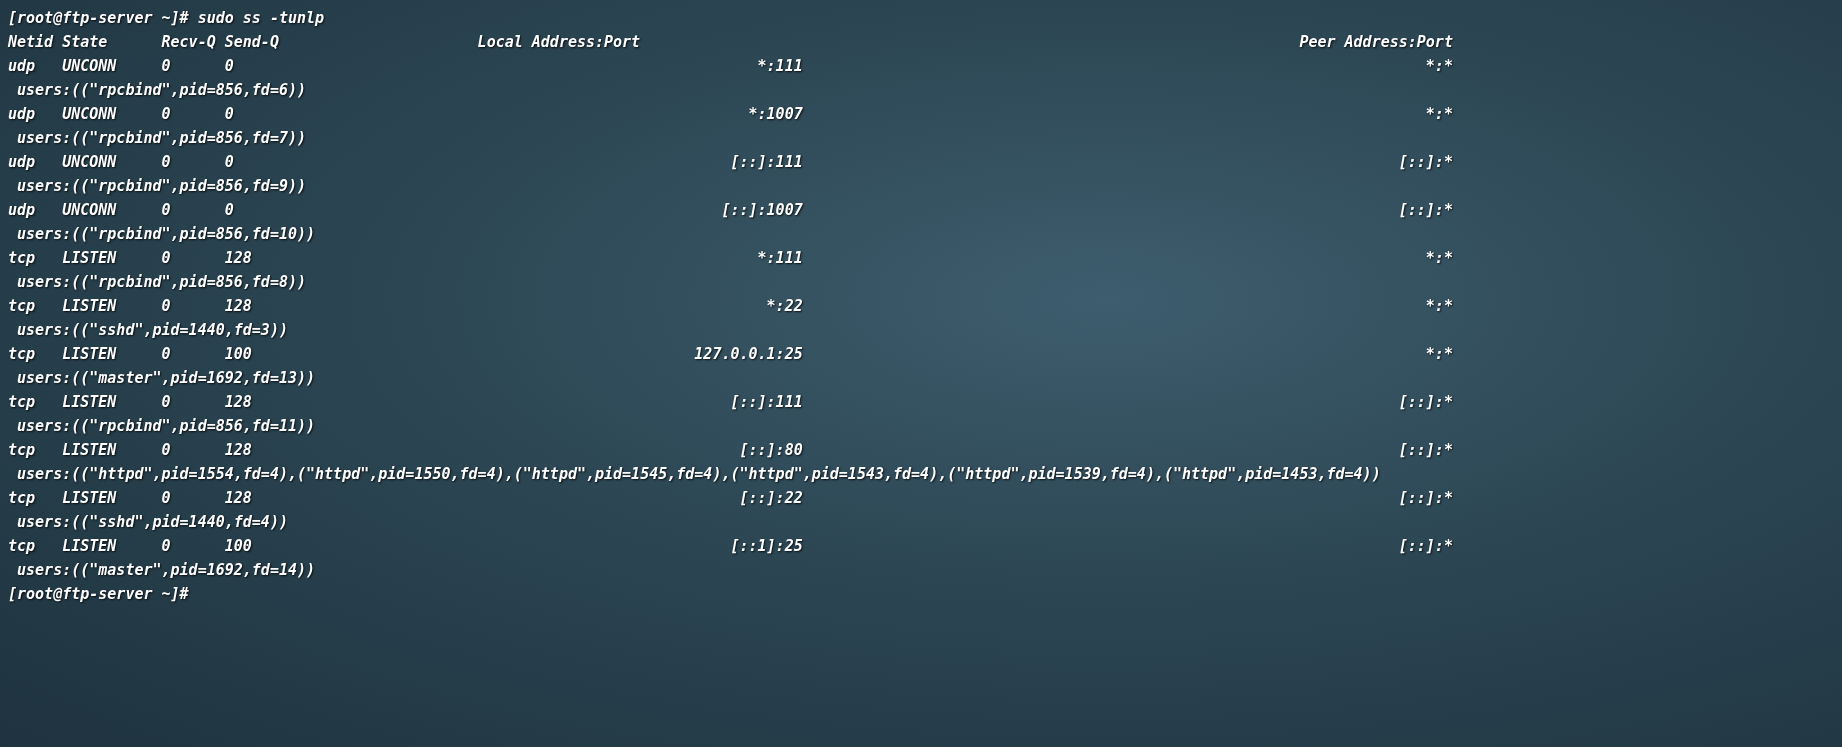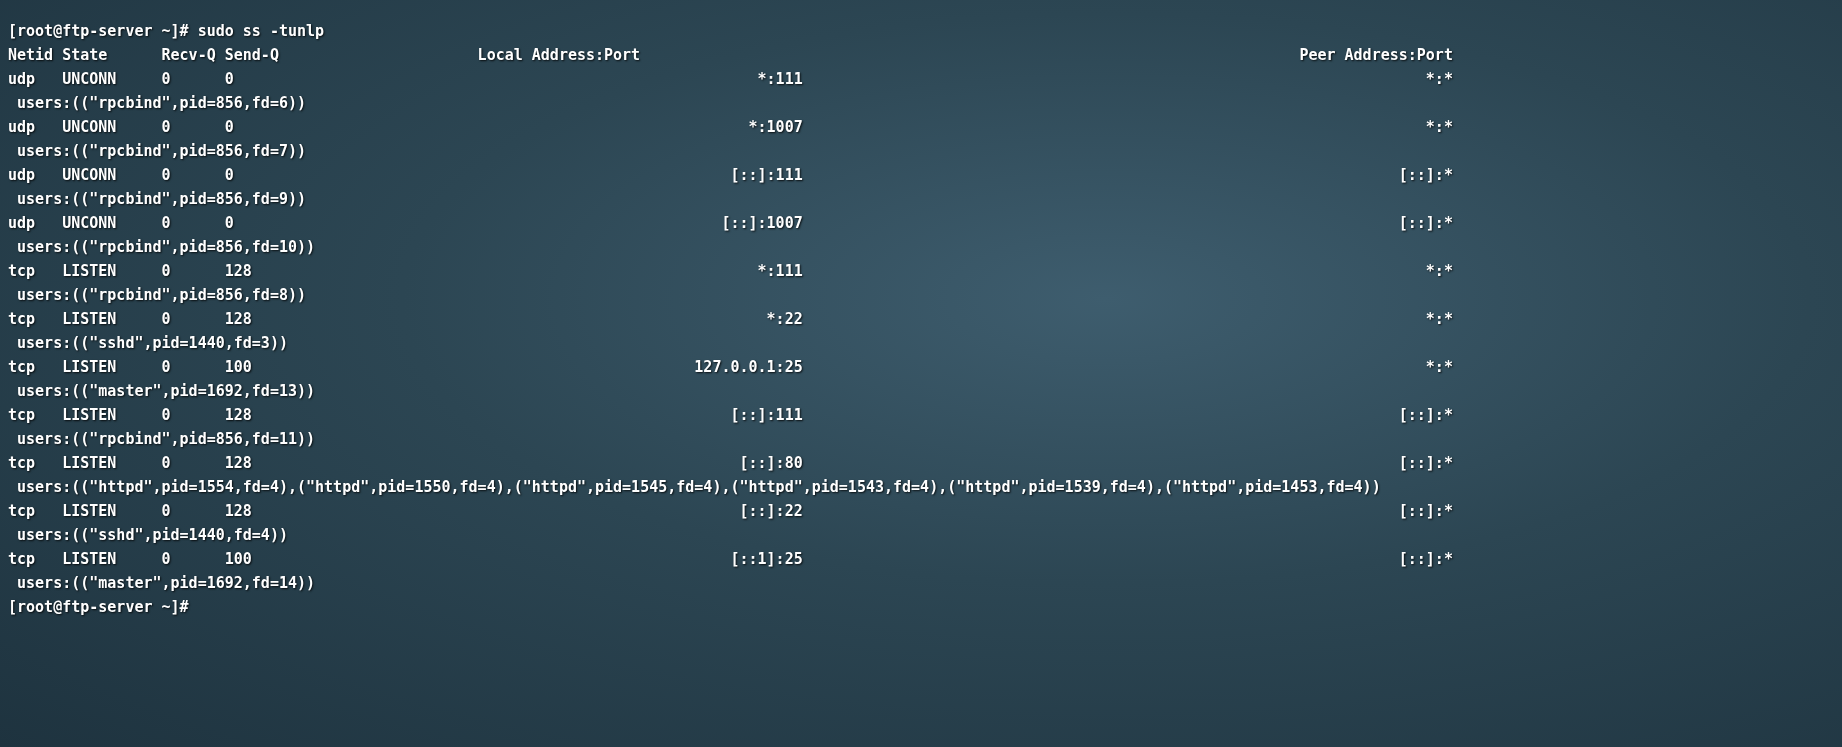--- a/index.html
+++ b/index.html
@@ -8,23 +8,24 @@
     width: 1842px;
     height: 747px;
     background: radial-gradient(ellipse at 60% 40%, #3e5d6e 0%, #2c4653 45%, #1e333f 100%);
     font-family: "DejaVu Sans Mono", "Liberation Mono", "Courier New", monospace;
     font-size: 15px;
     line-height: 24px;
     color: #ffffff;
     overflow: hidden;
   }
   .terminal {
-    padding: 19px 8px;
+    padding: 6px 8px;
     white-space: pre;
     text-shadow: 1px 1px 2px rgba(0,0,0,0.8);
     font-weight: bold;
+    font-style: italic;
   }
   .row { display: block; }
 </style>
 </head>
 <body>
 
 <div class="terminal" id="term"><div class="row">[root@ftp-server ~]# sudo ss -tunlp</div><div class="row">Netid State      Recv-Q Send-Q                      Local Address:Port                                                                         Peer Address:Port</div><div class="row">udp   UNCONN     0      0                                                          *:111                                                                     *:*</div><div class="row"> users:(("rpcbind",pid=856,fd=6))</div><div class="row">udp   UNCONN     0      0                                                         *:1007                                                                     *:*</div><div class="row"> users:(("rpcbind",pid=856,fd=7))</div><div class="row">udp   UNCONN     0      0                                                       [::]:111                                                                  [::]:*</div><div class="row"> users:(("rpcbind",pid=856,fd=9))</div><div class="row">udp   UNCONN     0      0                                                      [::]:1007                                                                  [::]:*</div><div class="row"> users:(("rpcbind",pid=856,fd=10))</div><div class="row">tcp   LISTEN     0      128                                                        *:111                                                                     *:*</div><div class="row"> users:(("rpcbind",pid=856,fd=8))</div><div class="row">tcp   LISTEN     0      128                                                         *:22                                                                     *:*</div><div class="row"> users:(("sshd",pid=1440,fd=3))</div><div class="row">tcp   LISTEN     0      100                                                 127.0.0.1:25                                                                     *:*</div><div class="row"> users:(("master",pid=1692,fd=13))</div><div class="row">tcp   LISTEN     0      128                                                     [::]:111                                                                  [::]:*</div><div class="row"> users:(("rpcbind",pid=856,fd=11))</div><div class="row">tcp   LISTEN     0      128                                                      [::]:80                                                                  [::]:*</div><div class="row"> users:(("httpd",pid=1554,fd=4),("httpd",pid=1550,fd=4),("httpd",pid=1545,fd=4),("httpd",pid=1543,fd=4),("httpd",pid=1539,fd=4),("httpd",pid=1453,fd=4))</div><div class="row">tcp   LISTEN     0      128                                                      [::]:22                                                                  [::]:*</div><div class="row"> users:(("sshd",pid=1440,fd=4))</div><div class="row">tcp   LISTEN     0      100                                                     [::1]:25                                                                  [::]:*</div><div class="row"> users:(("master",pid=1692,fd=14))</div><div class="row">[root@ftp-server ~]# </div></div>
 
 </body></html>

